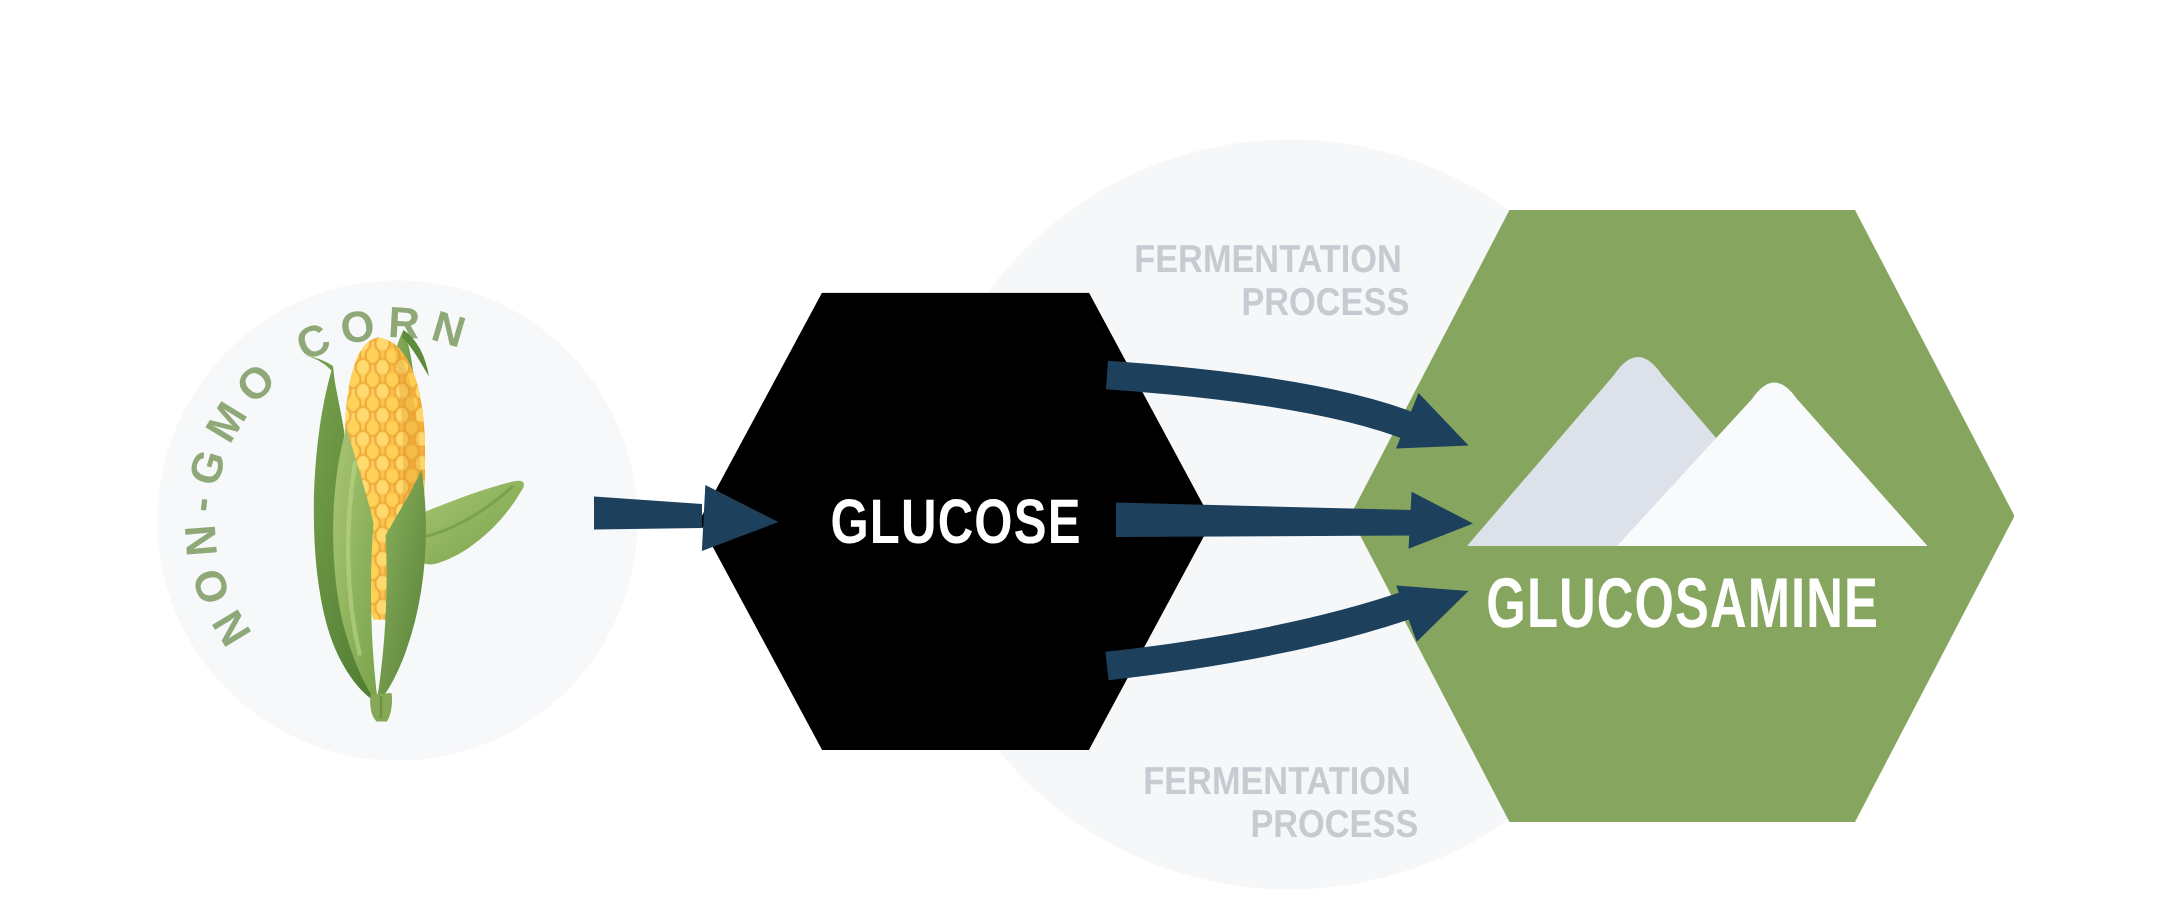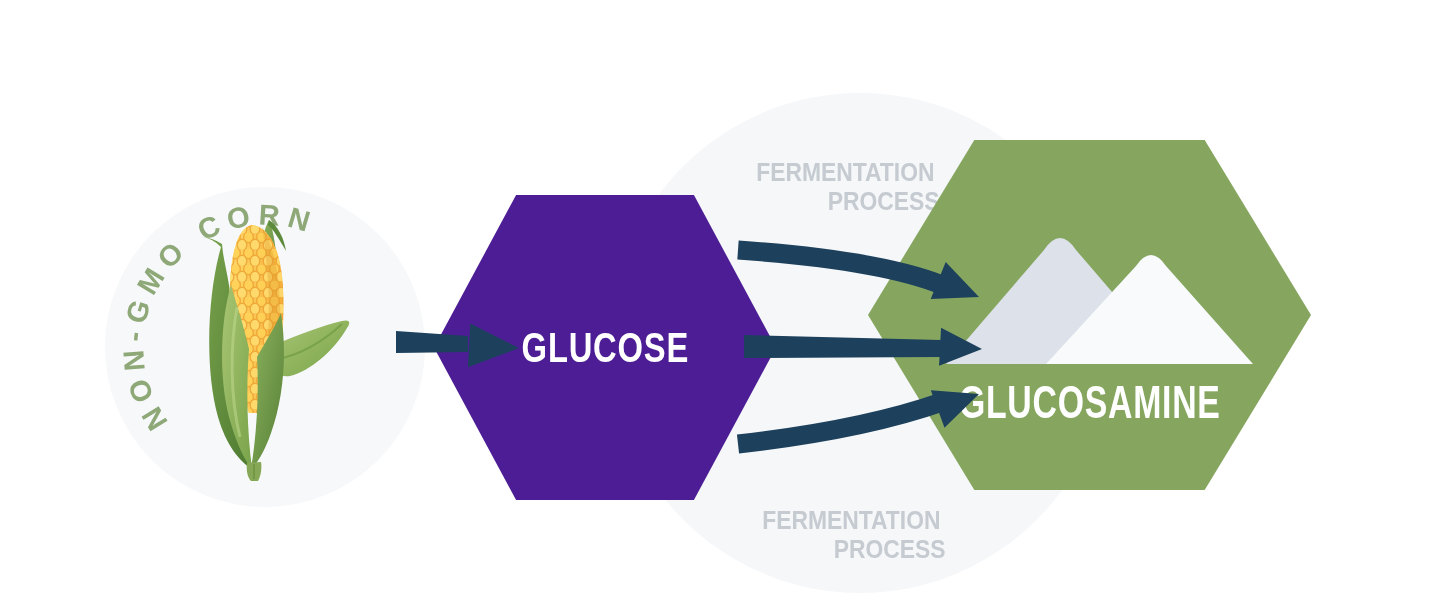--- a/index.html
+++ b/index.html
@@ -43,28 +43,28 @@
     font-size: 29px;
     letter-spacing: 7px;
   }
 
   
   .hexagon {
     clip-path: polygon(0% 50%, 24% 0%, 76% 0%, 100% 50%, 76% 100%, 24% 100%);
     z-index: 1;
   }
   #hex-glucose {
-    left: 434px; top: 195px;
+    left: 466px; top: 195px;
     width: 342px; height: 305px;
-    background: #4c1d95;
+    background: #000000;
     display: flex; align-items: center; justify-content: center;
   }
   #hex-glucosamine {
-    left: 868px; top: 140px;
-    width: 443px; height: 350px;
+    left: 900px; top: 140px;
+    width: 443px; height: 408px;
     background: #86a660;
   }
 
   .hex-label {
     color: #ffffff;
     font-weight: bold;
     white-space: nowrap;
   }
   .hex-label .squeeze {
     display: inline-block;

